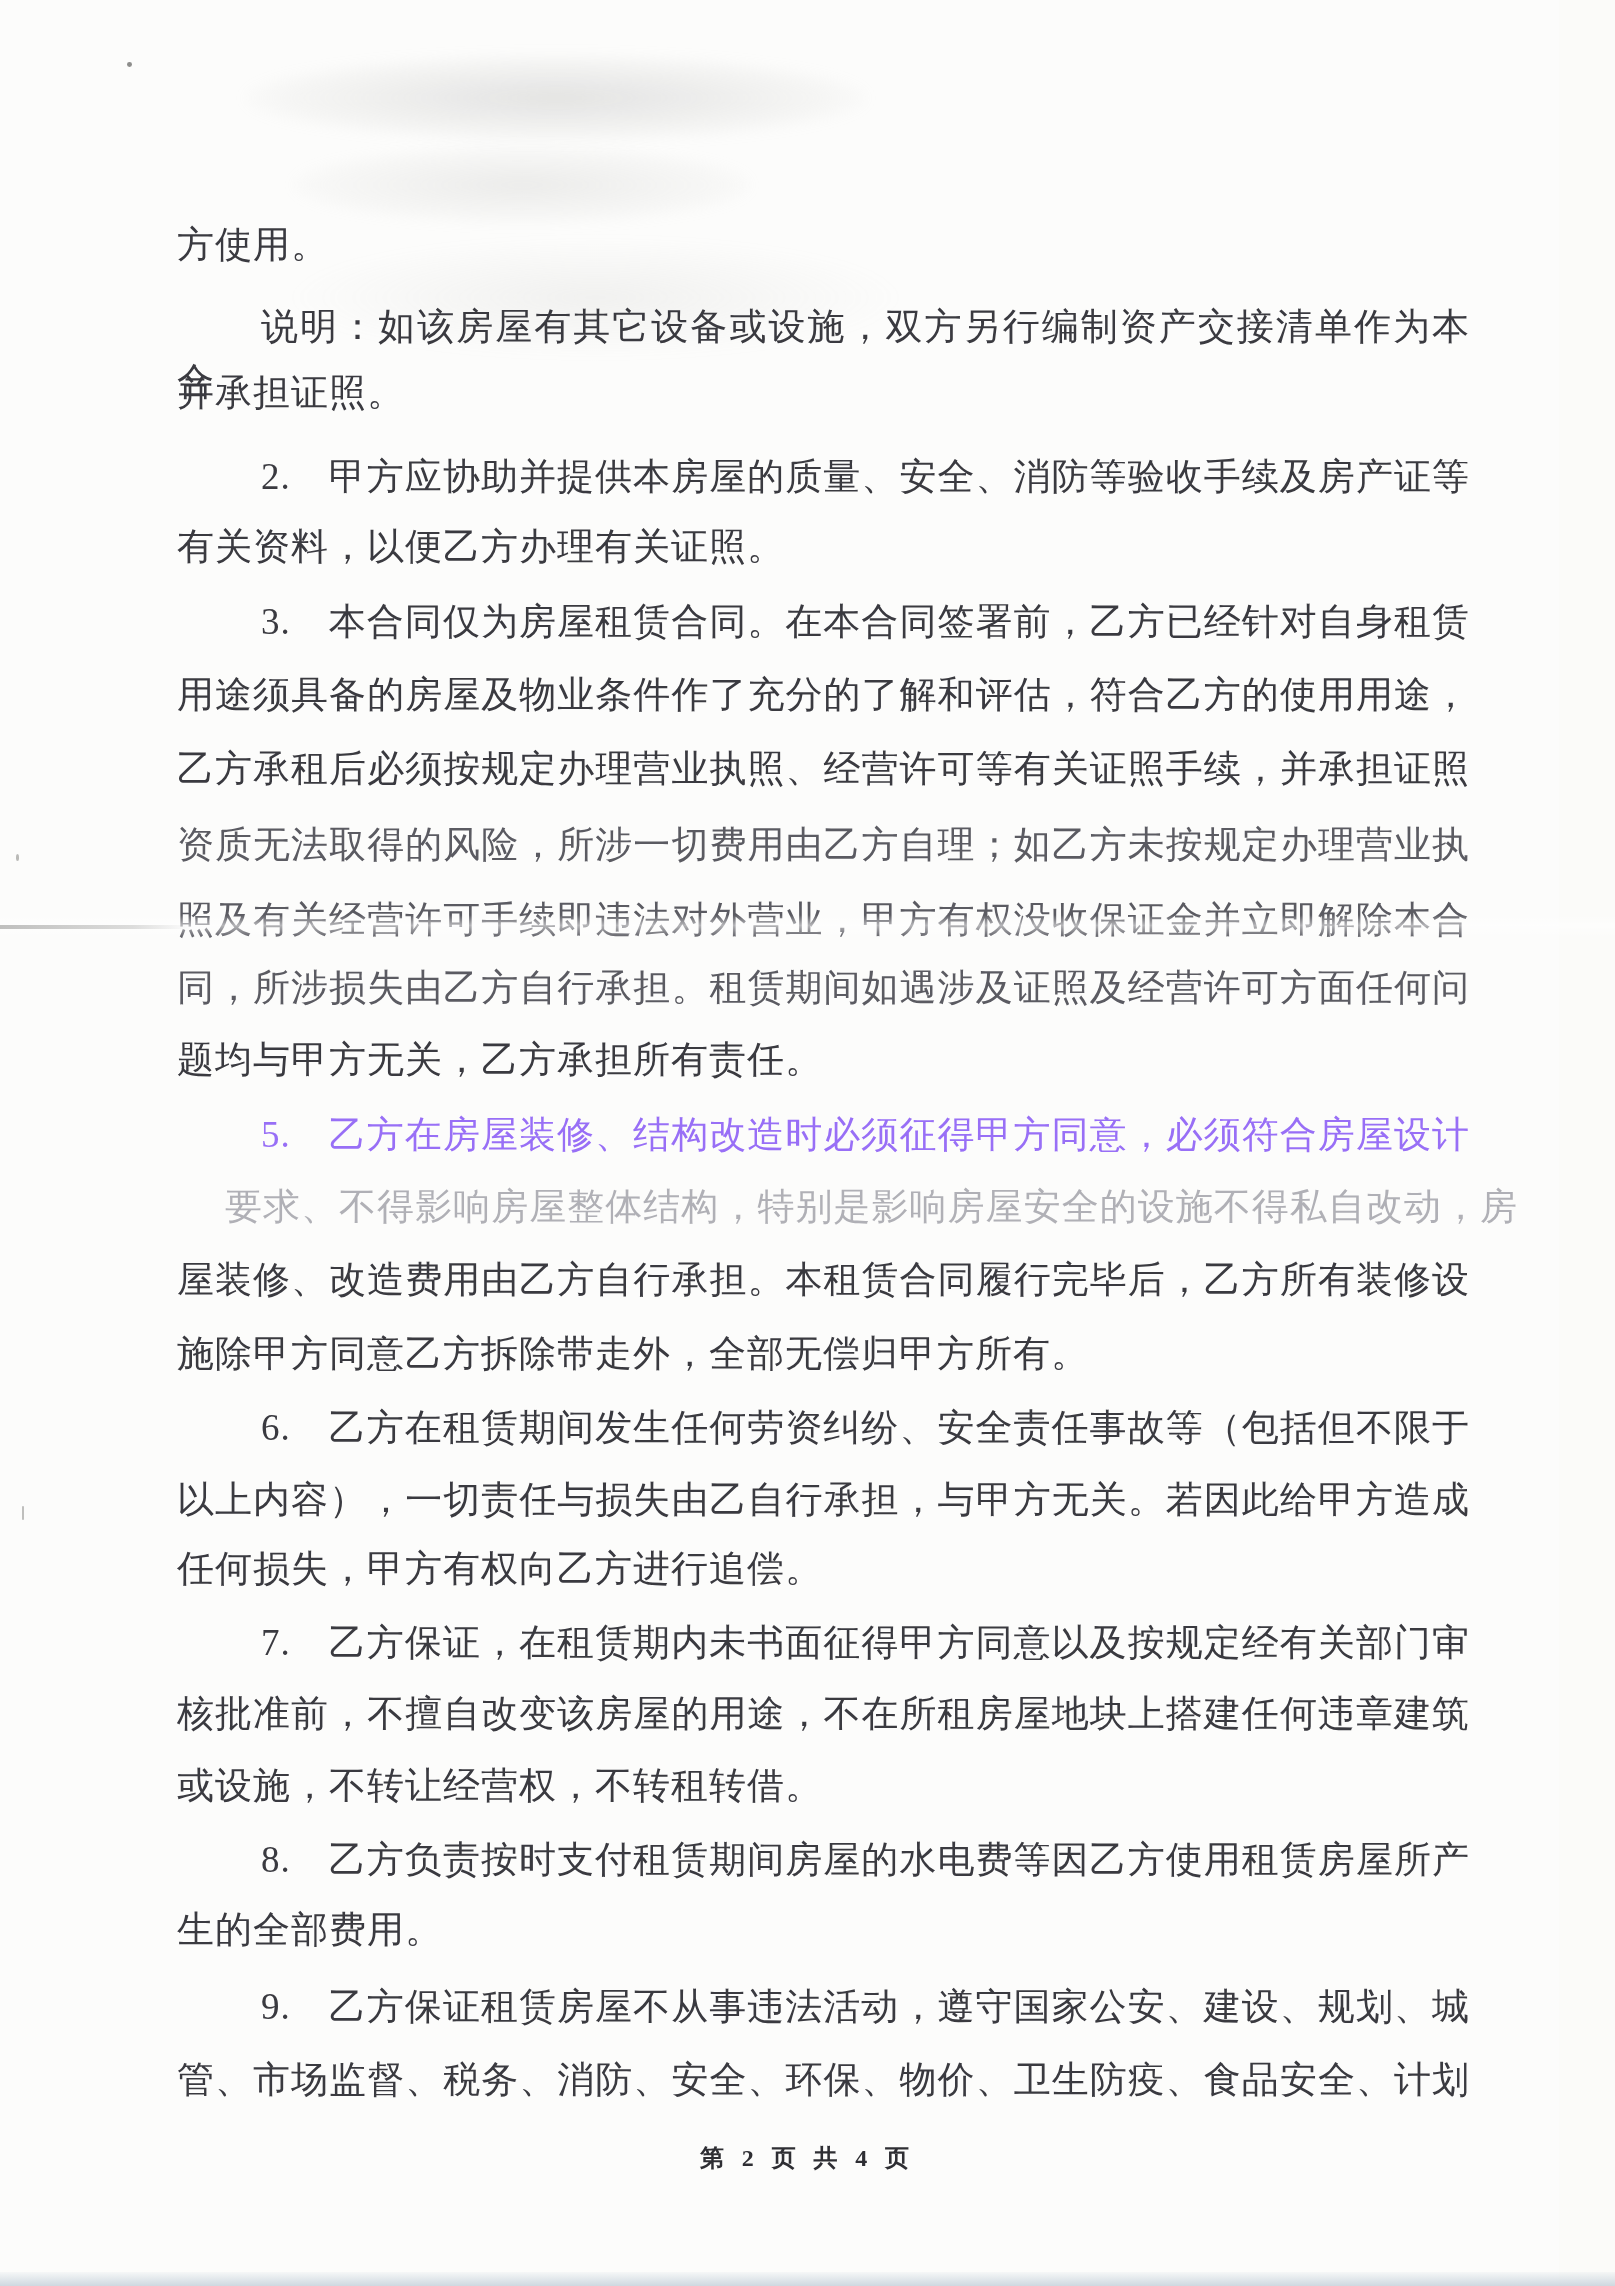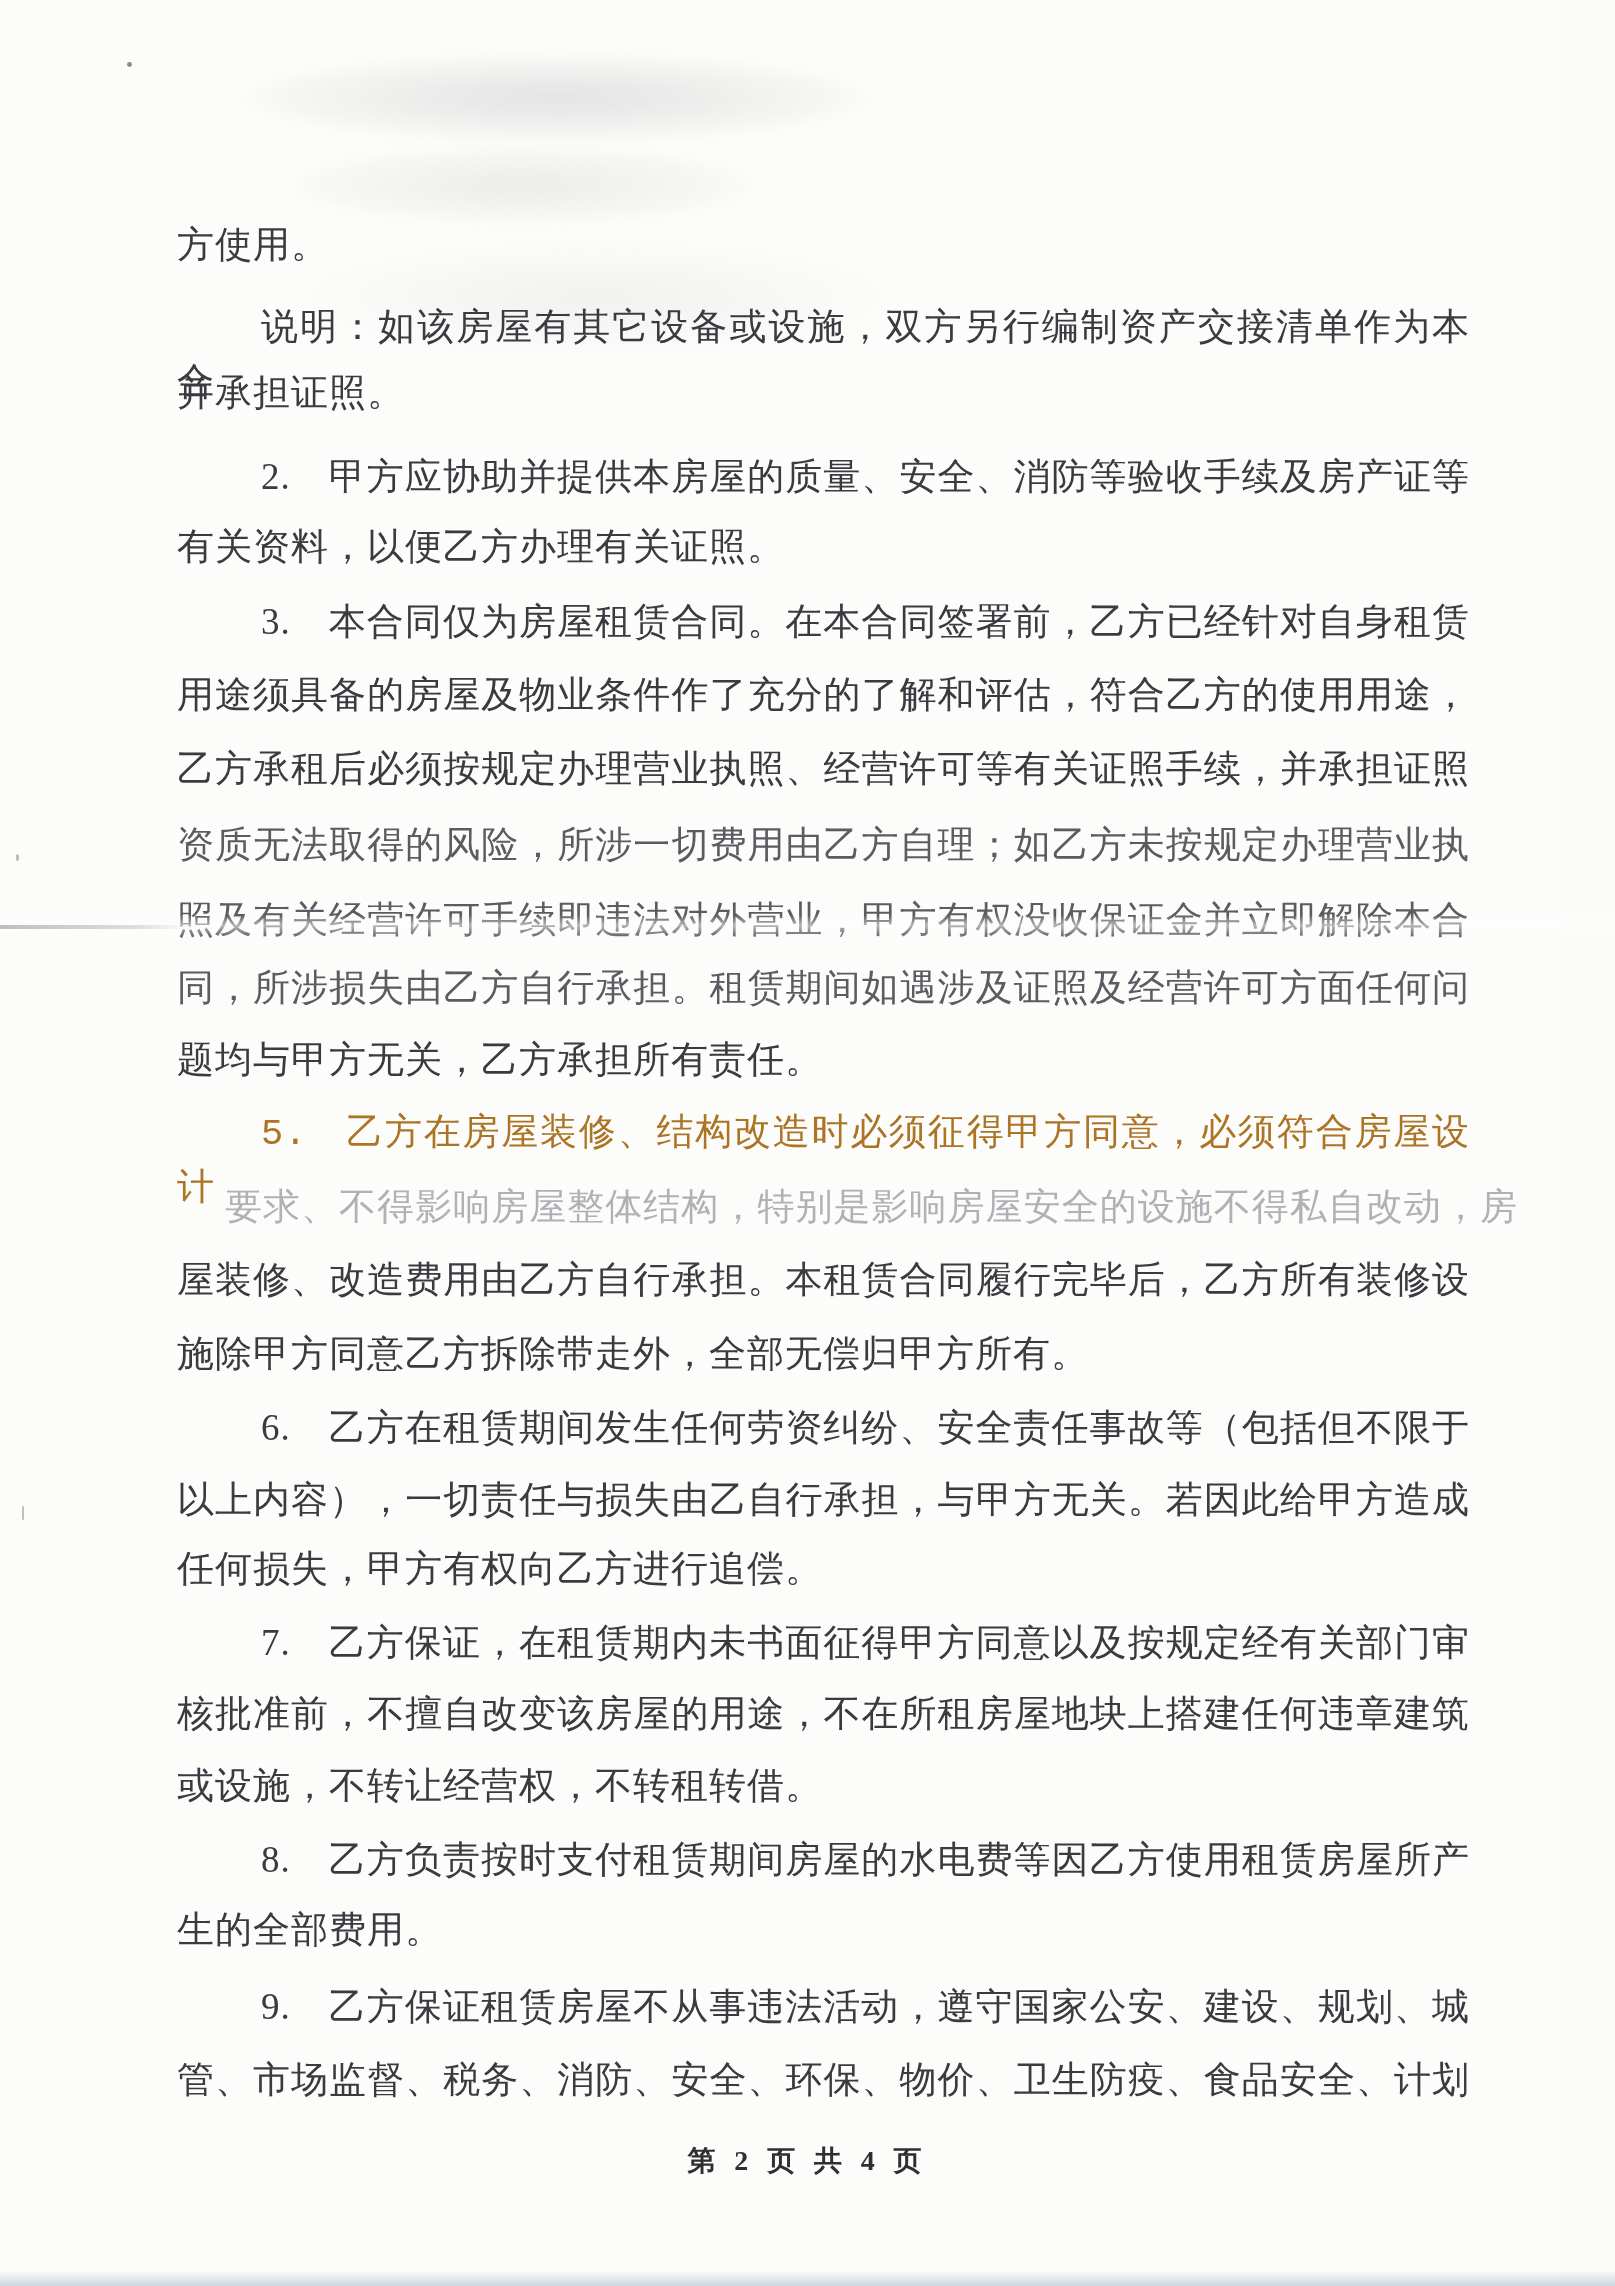--- a/index.html
+++ b/index.html
@@ -21,32 +21,32 @@
     letter-spacing:1px;
     white-space:nowrap;
   }
   .fill{
     white-space:normal;
     text-align:justify;
     text-align-last:justify;
     text-justify:inter-character;
   }
   .ind{ text-indent:84px; }
-  .dim{ color:#a16207; opacity:.88;font-family:Liberation Mono, monospace; }
+  .dim{ color:#8b5cf6; opacity:.88; }
   .faded{
     color:#94949c; opacity:.72;
     filter:blur(0.6px);
     margin-left:48px;
   }
   .soft{ color:#4a4a52; opacity:.9; }
   
   .footer{
     position:absolute;left:0;top:2142px;width:1615px;
     text-align:center;
-    font-size:28px;font-weight:700;color:#2e2e33;
+    font-size:24px;font-weight:700;color:#2e2e33;
     letter-spacing:5.9px;
   }
   
   .smudge{
     position:absolute;border-radius:50%;
     filter:blur(5.9px);
     pointer-events:none;
   }
   .smudge.a{left:244px;top:54px;width:624px;height:88px;
     background:radial-gradient(ellipse at center,rgba(170,170,168,.30),rgba(200,200,198,.12) 60%,transparent 75%);}

